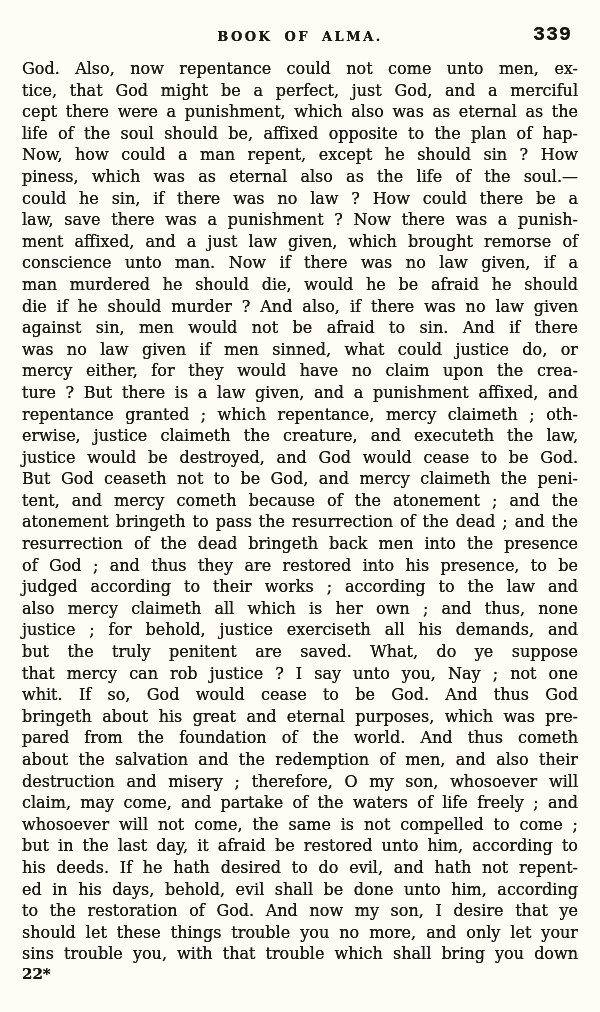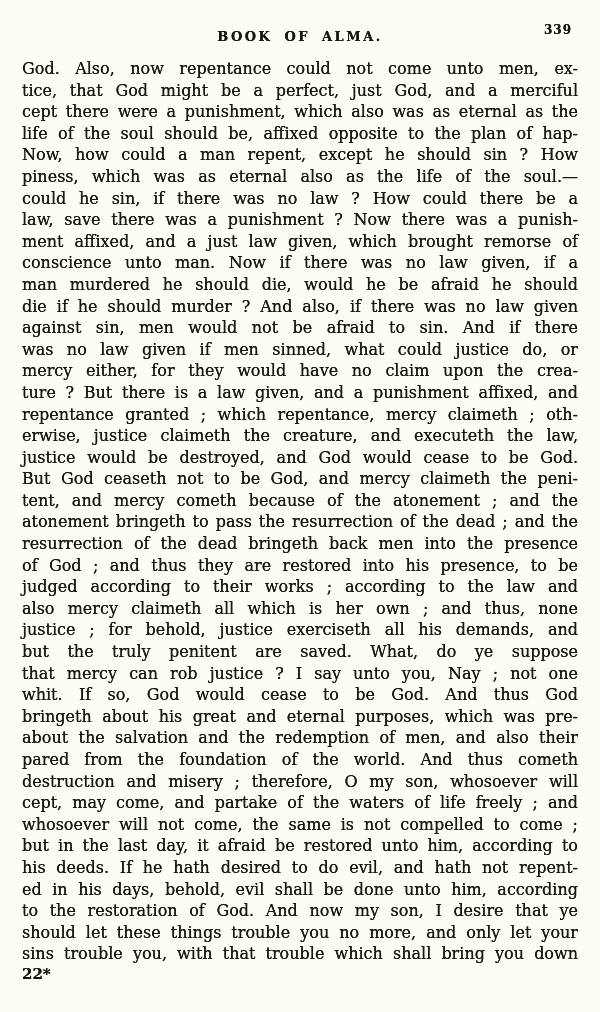--- a/index.html
+++ b/index.html
@@ -30,24 +30,25 @@
     font-weight: bold;
     letter-spacing: 2.5px;
     word-spacing: 5px;
     text-shadow: 0 0 0.4px currentColor;
     text-align: center;
   }
   .page-number {
     position: absolute;
     top: -3px;
     right: 6px;
-    font-size: 12px;
+    font-size: 20px;
     font-weight: bold;
     letter-spacing: 1px;
     text-shadow: 0 0 0.4px currentColor;
+    font-family: Liberation Mono, monospace;
   }
   .page-body {
     font-size: 16px;
     line-height: 21.6px;
   }
   .page-body .line {
     text-align: justify;
     text-align-last: justify;
     text-shadow: 0 0 0.45px currentColor;
   }
@@ -95,24 +96,24 @@
       <div class="line">atonement bringeth to pass the resurrection of the dead ; and the</div>
       <div class="line">resurrection of the dead bringeth back men into the presence</div>
       <div class="line">of God ; and thus they are restored into his presence, to be</div>
       <div class="line">judged according to their works ; according to the law and</div>
       <div class="line">also mercy claimeth all which is her own ; and thus, none</div>
       <div class="line">justice ;  for behold, justice exerciseth all his demands, and</div>
       <div class="line">but the truly penitent are saved.  What, do ye suppose</div>
       <div class="line">that mercy can rob justice ?  I say unto you, Nay ; not one</div>
       <div class="line">whit.  If so, God would cease to be God.  And thus God</div>
       <div class="line">bringeth about his great and eternal purposes, which was pre-</div>
+      <div class="line">pared from the foundation of the world.  And thus cometh</div>
       <div class="line">about the salvation and the redemption of men, and also their</div>
-      <div class="line">pared from the foundation of the world.  And thus cometh</div>
       <div class="line">destruction and misery ; therefore, O my son, whosoever will</div>
-      <div class="line">cept, may come, and partake of the waters of life freely ; and</div>
+      <div class="line">claim, may come, and partake of the waters of life freely ; and</div>
       <div class="line">whosoever will not come, the same is not compelled to come ;</div>
       <div class="line">but in the last day, it afraid be restored unto him, according to</div>
       <div class="line">his deeds.  If he hath desired to do evil, and hath not repent-</div>
       <div class="line">ed in his days, behold, evil shall be done unto him, according</div>
       <div class="line">to the restoration of God.  And now my son, I desire that ye</div>
       <div class="line">should let these things trouble you no more, and only let your</div>
       <div class="line">sins trouble you, with that trouble which shall bring you down</div>
     </div>
 
   <div class="page-footer">

